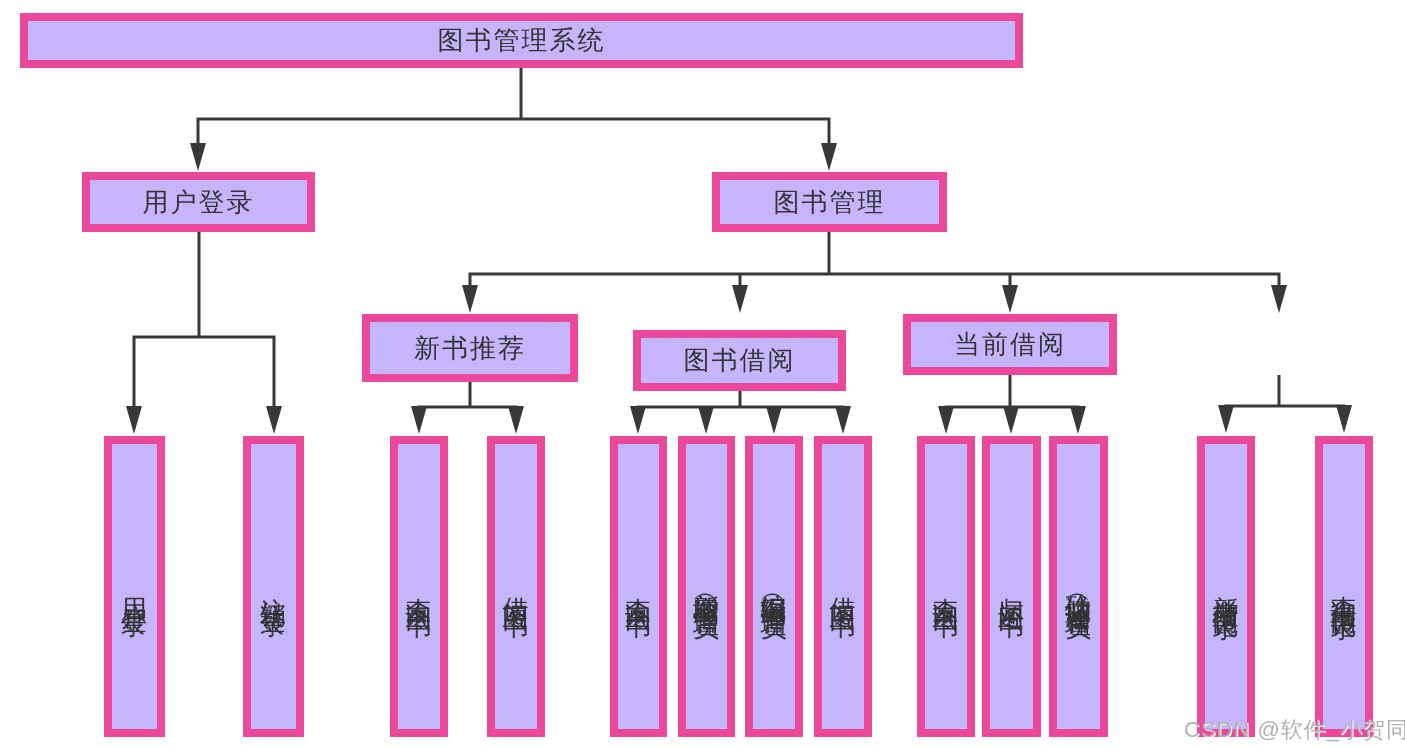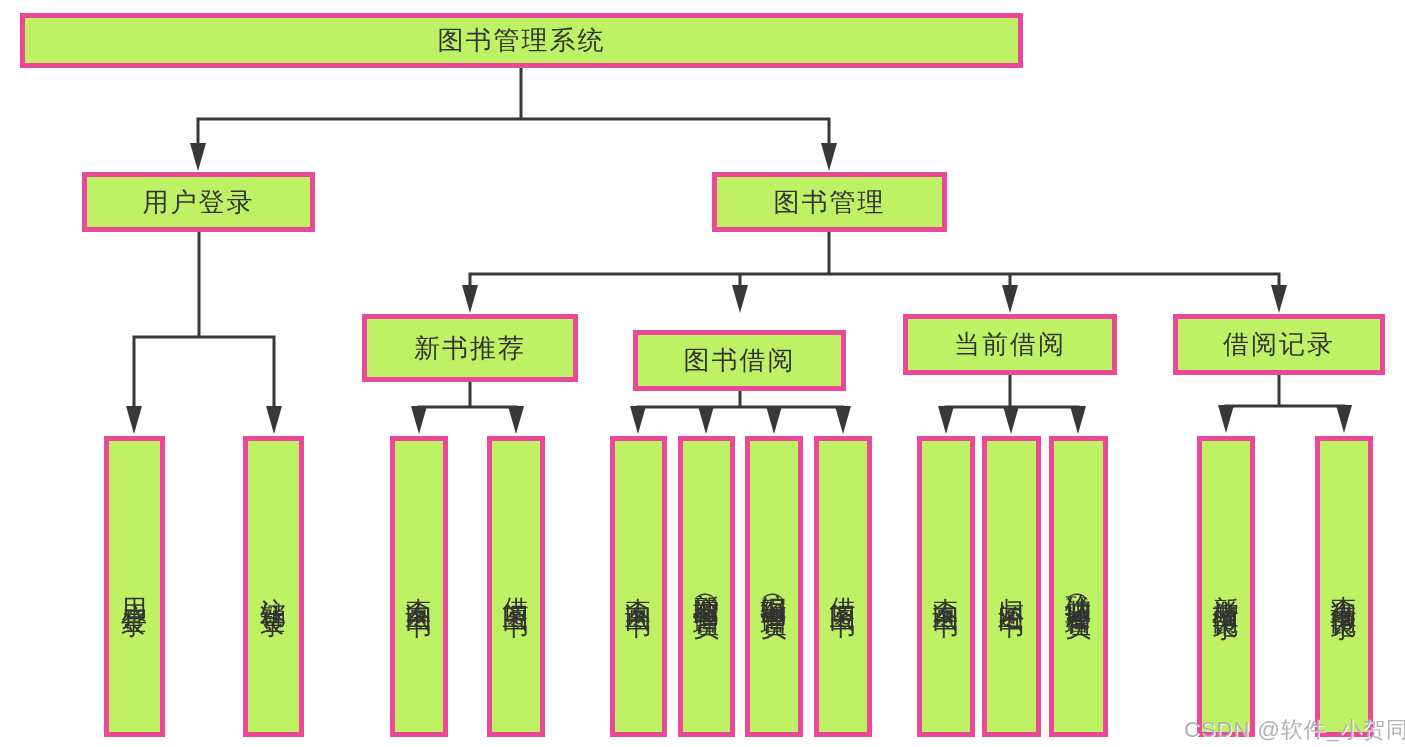--- a/index.html
+++ b/index.html
@@ -19,22 +19,22 @@
     position: absolute;
     left: 0;
     top: 0;
     width: 1405px;
     height: 747px;
     pointer-events: none;
   }
   .box {
     position: absolute;
     box-sizing: border-box;
-    border: 5px solid #ec4899;
-    background: #bef264;
+    border: 8px solid #ec4899;
+    background: #c4b5fd;
     display: flex;
     align-items: center;
     justify-content: center;
     color: #333333;
     font-size: 26px;
     letter-spacing: 2px;
     white-space: nowrap;
   }
   .box.leaf {
     writing-mode: vertical-rl;
@@ -106,21 +106,20 @@
   </svg>
 
   <div class="box" style="left:20px; top:13px; width:1003px; height:55px;">图书管理系统</div>
 
   <div class="box" style="left:82px; top:172px; width:233px; height:60px;">用户登录</div>
   <div class="box" style="left:712px; top:172px; width:235px; height:60px;">图书管理</div>
 
   <div class="box" style="left:362px; top:314px; width:216px; height:68px;">新书推荐</div>
   <div class="box" style="left:633px; top:330px; width:213px; height:61px;">图书借阅</div>
   <div class="box" style="left:903px; top:314px; width:214px; height:61px;">当前借阅</div>
-  <div class="box" style="left:1173px; top:314px; width:212px; height:61px;">借阅记录</div>
 
   <div class="box leaf" style="left:104px; top:436px; width:61px; height:301px;">用户登录</div>
   <div class="box leaf" style="left:243px; top:436px; width:61px; height:301px;">注销登录</div>
 
   <div class="box leaf" style="left:390px; top:436px; width:58px; height:301px;">查询图书</div>
   <div class="box leaf" style="left:487px; top:436px; width:58px; height:301px;">借阅图书</div>
 
   <div class="box leaf" style="left:610px; top:436px; width:57px; height:301px;">查询图书</div>
   <div class="box leaf" style="left:678px; top:436px; width:57px; height:301px; letter-spacing:3px;">新增图书（管理员）</div>
   <div class="box leaf" style="left:745px; top:436px; width:58px; height:301px; letter-spacing:3px;">编辑图书（管理员）</div>

